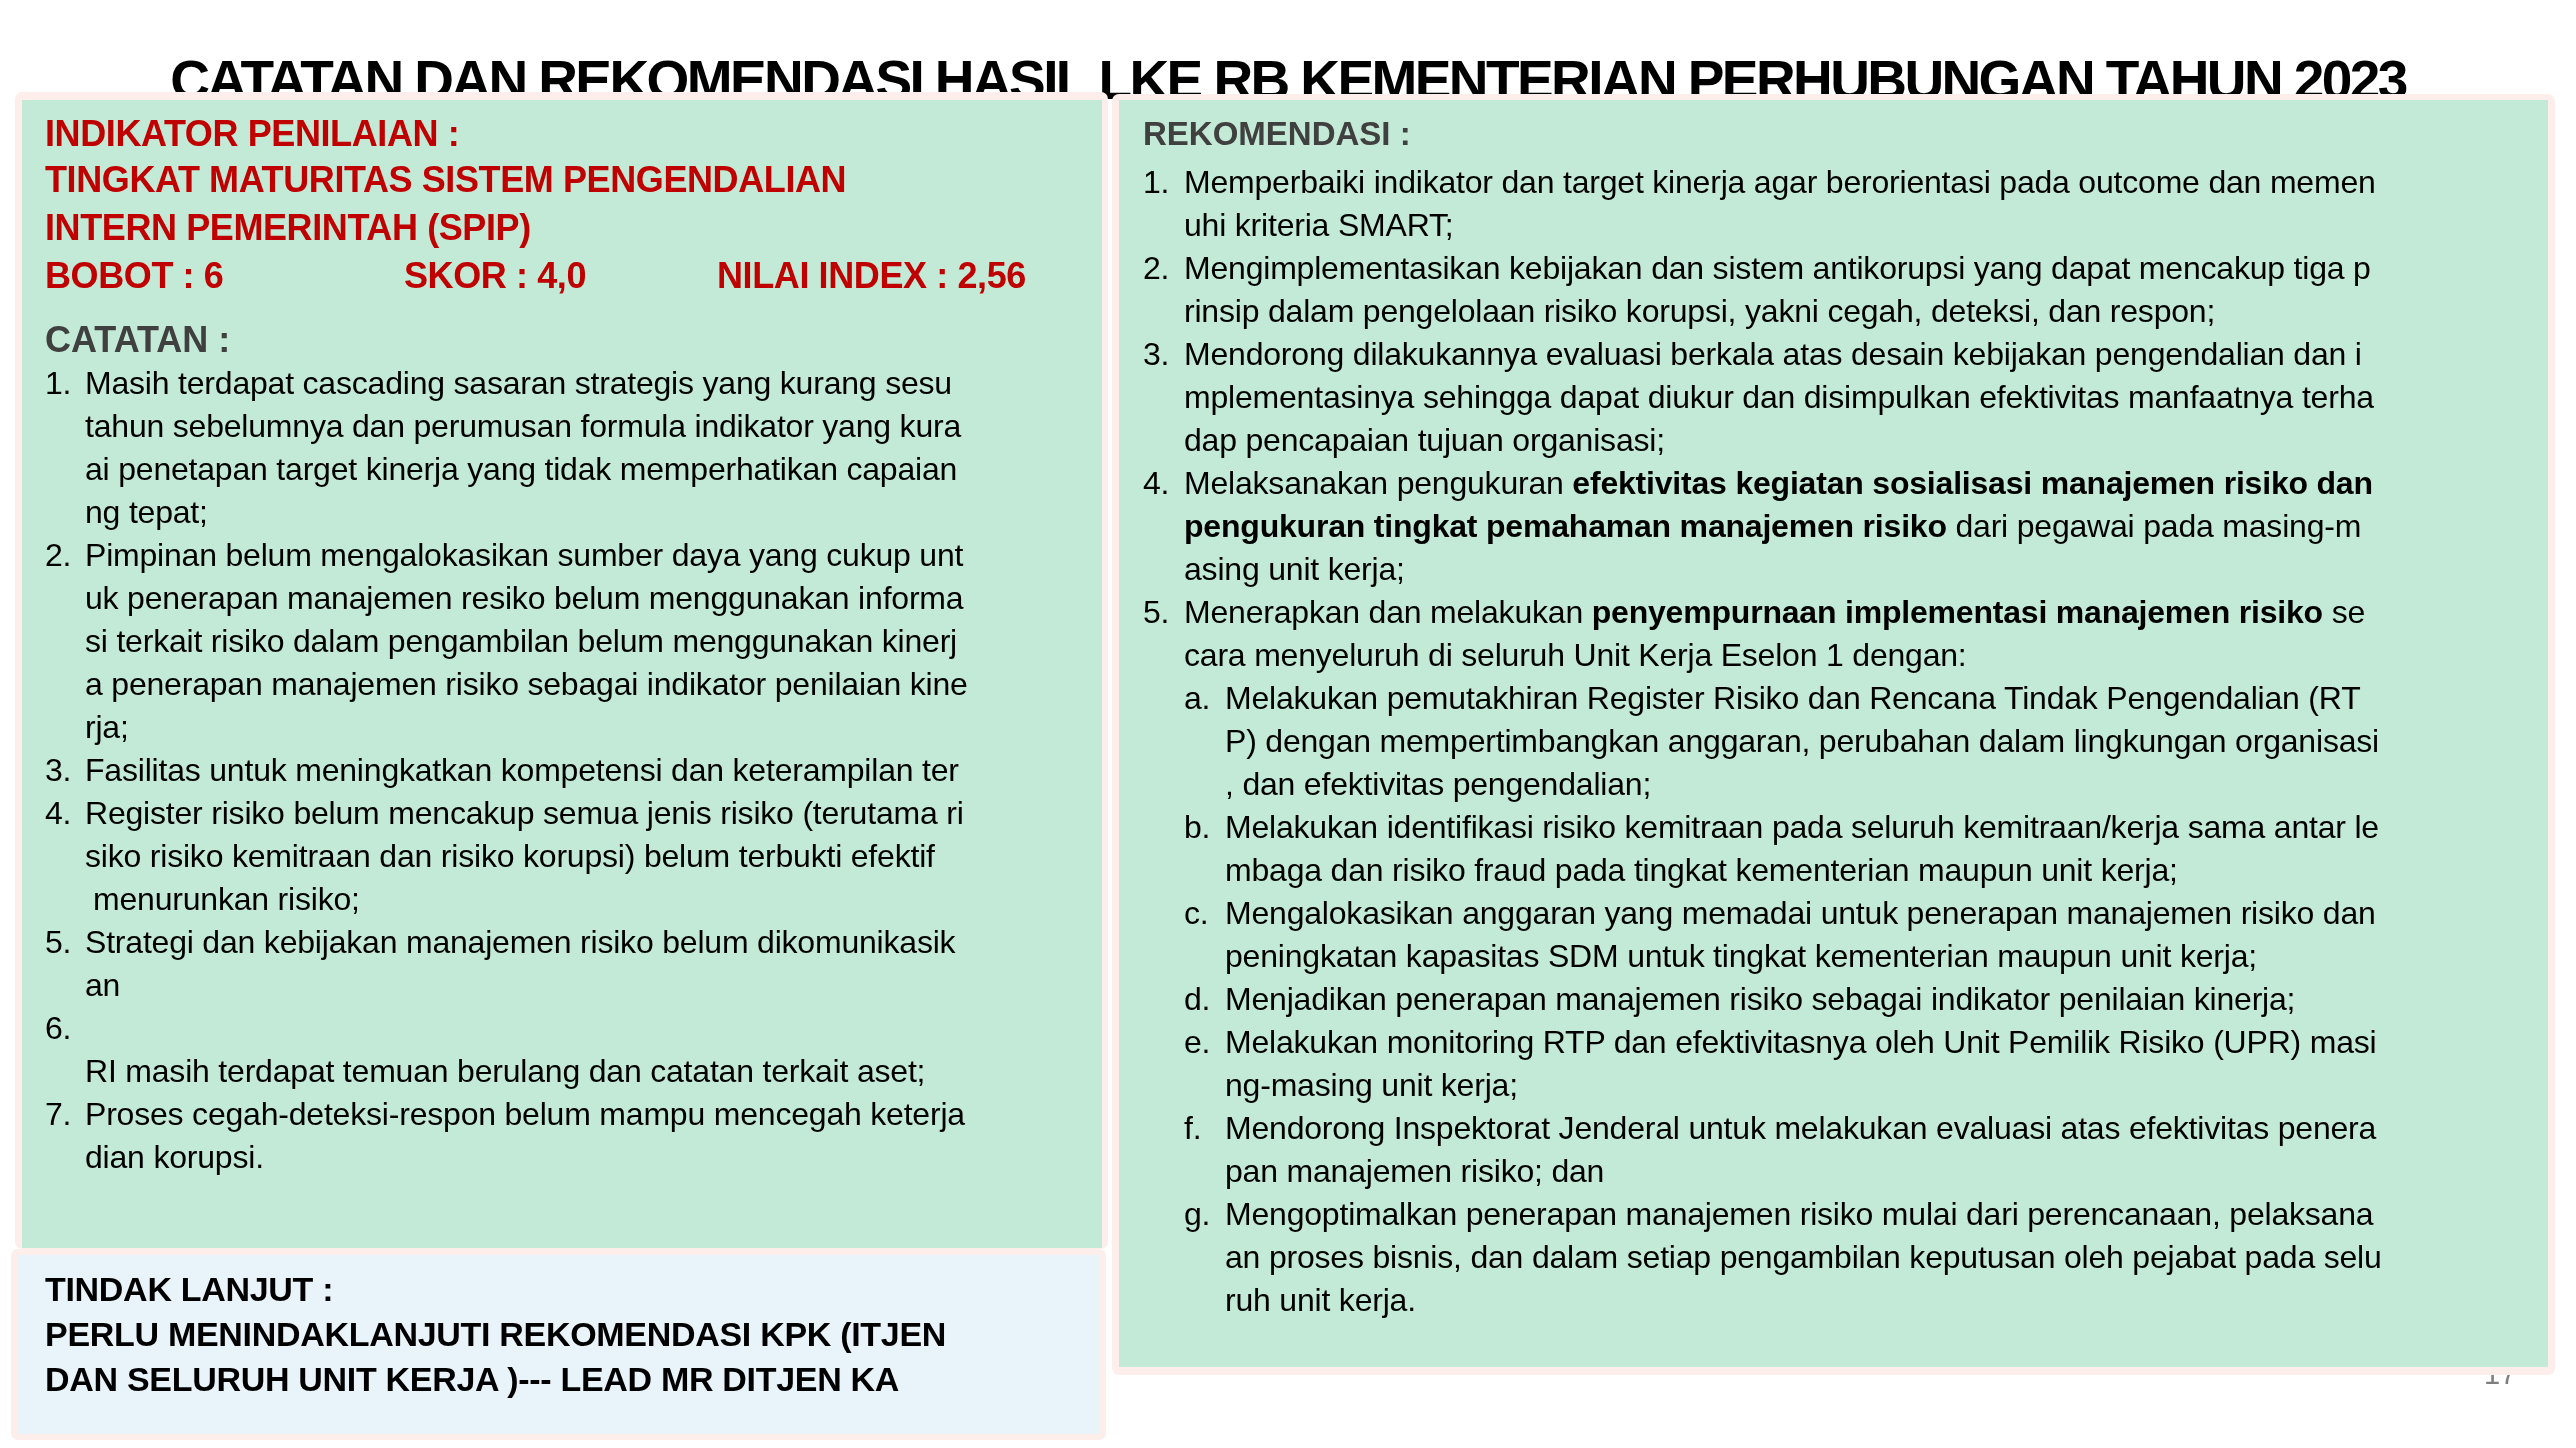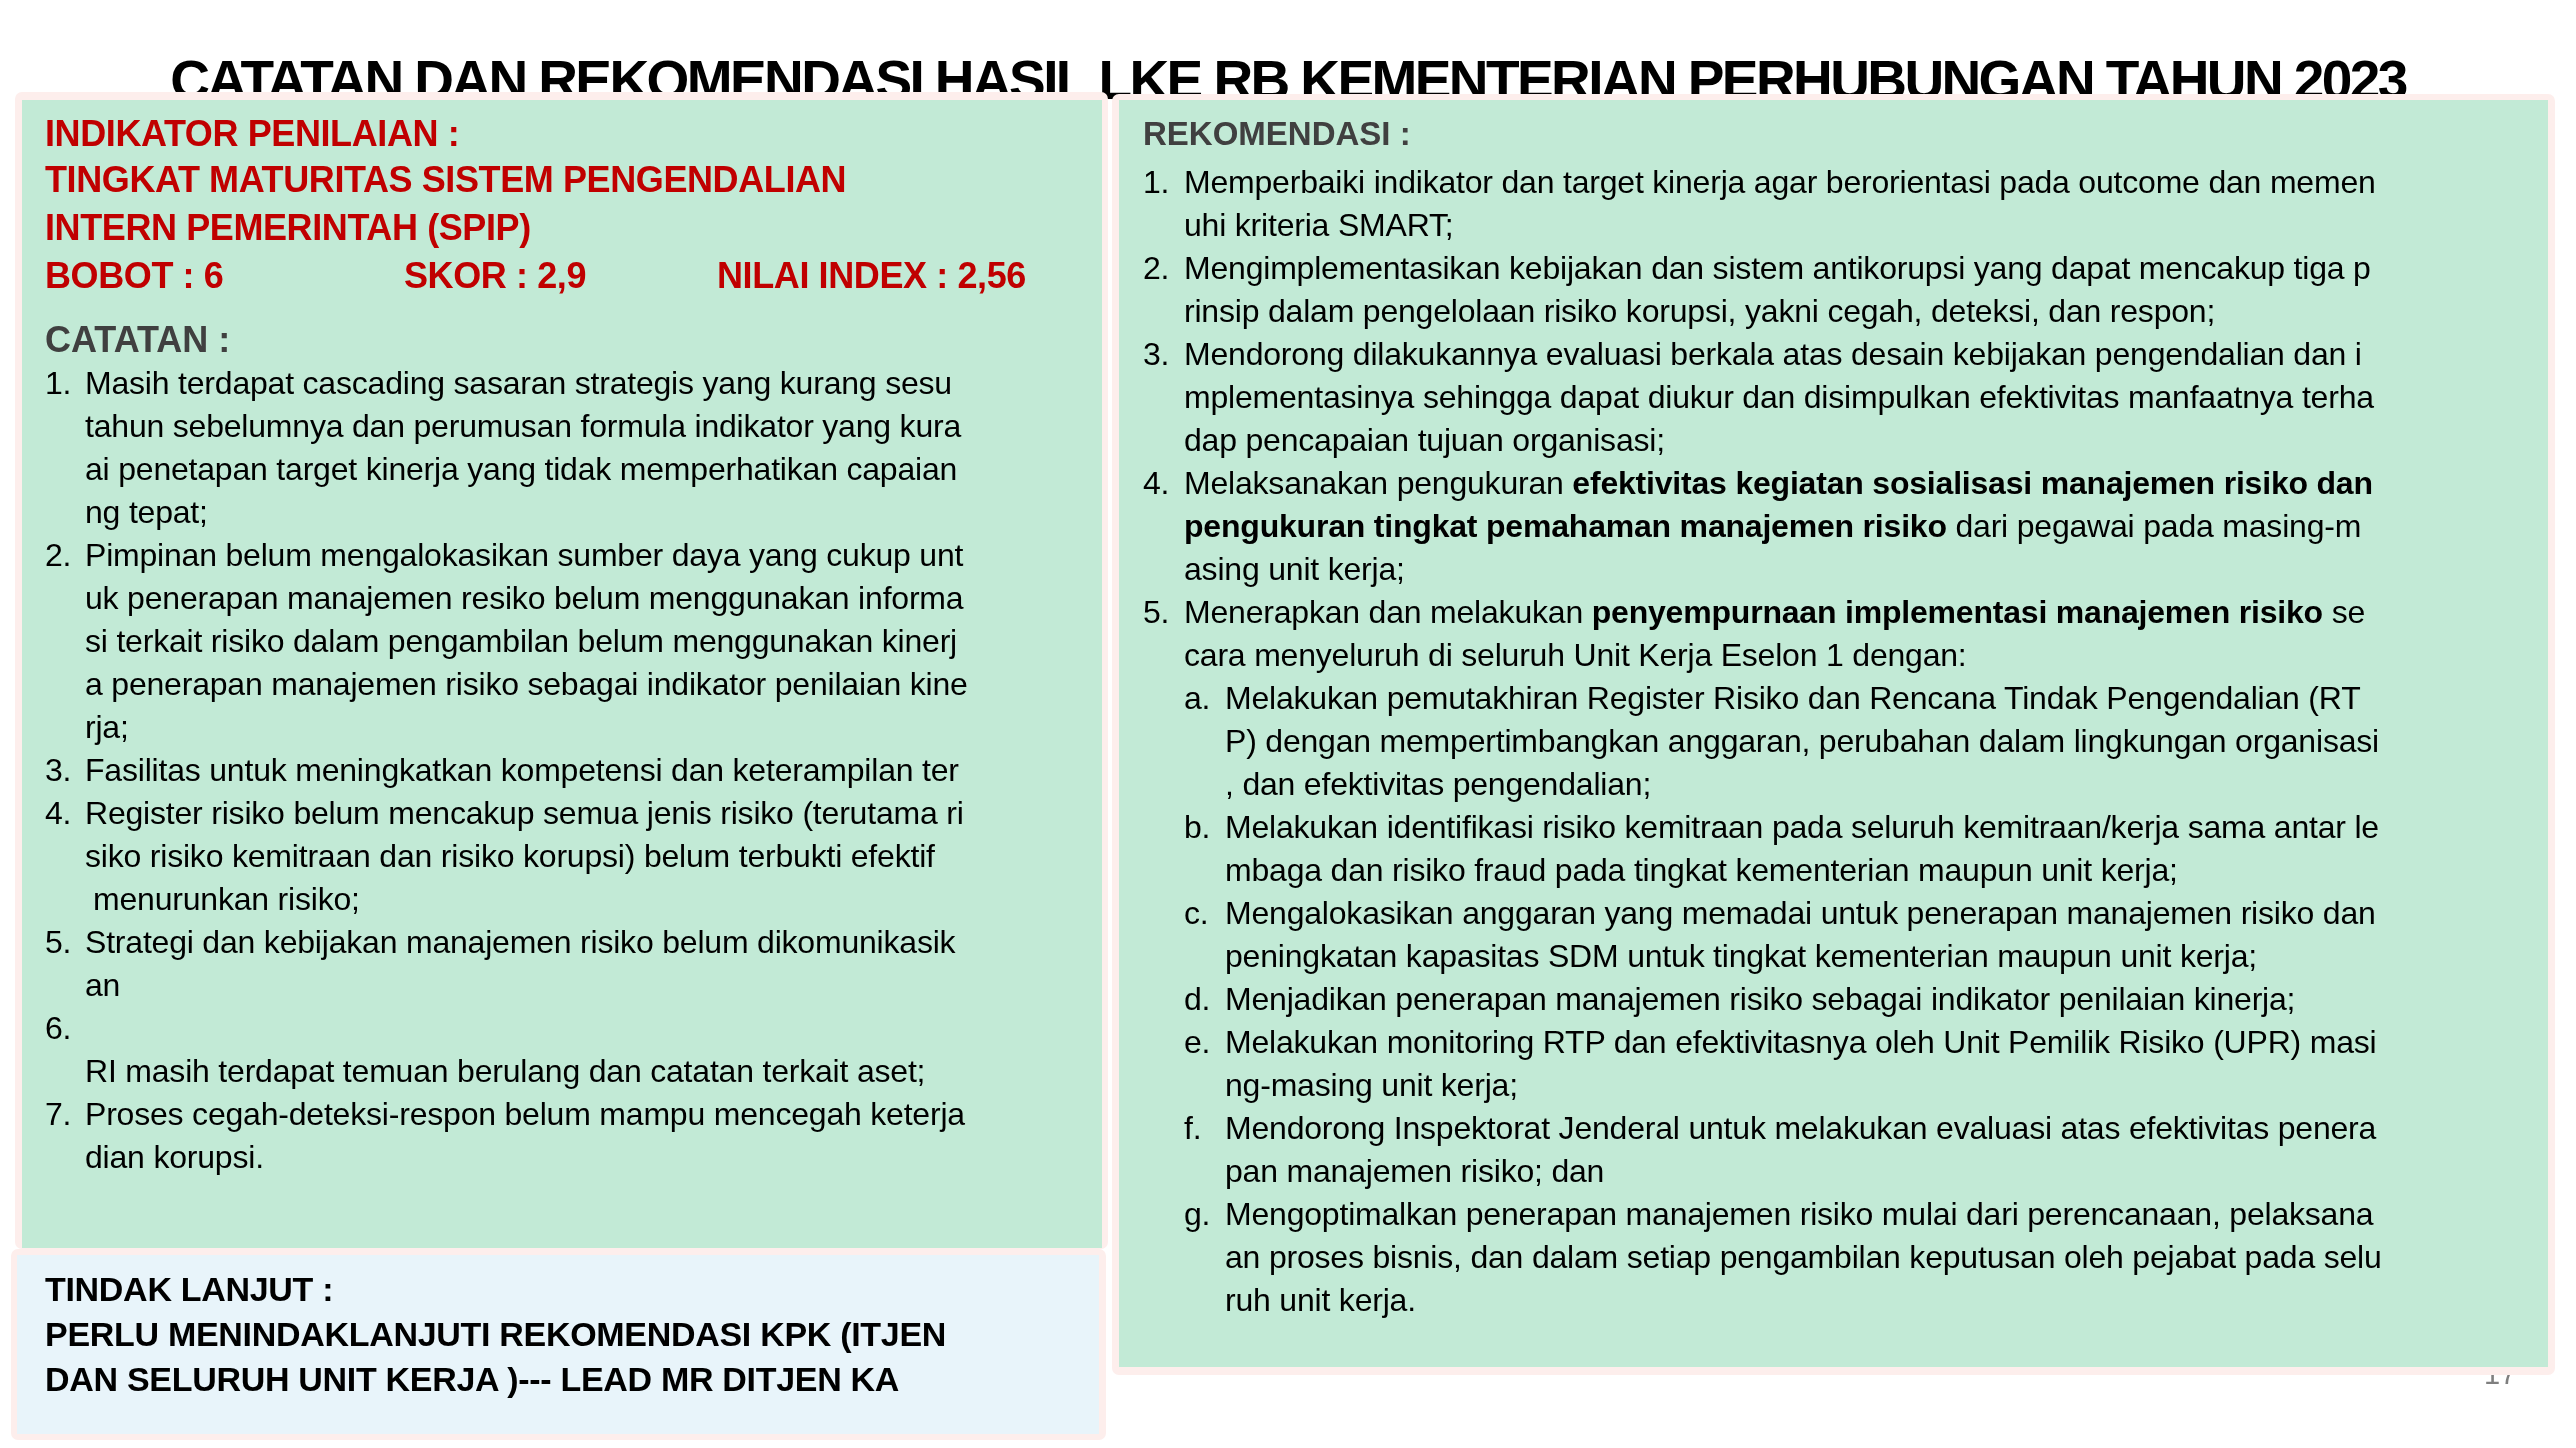--- a/index.html
+++ b/index.html
@@ -64,21 +64,21 @@
 <div class="page-num">17</div>
 
 <div class="frame" id="left-frame"></div>
 <div class="panel" id="left-panel"></div>
 
 <div class="red-head" style="top:110px">INDIKATOR PENILAIAN :</div>
 <div class="red-head" style="top:156px">TINGKAT MATURITAS SISTEM PENGENDALIAN</div>
 <div class="red-head" style="top:204px">INTERN PEMERINTAH (SPIP)</div>
 <div class="score-row">
   <span style="left:0">BOBOT : 6</span>
-  <span style="left:359px">SKOR : 2,9</span>
+  <span style="left:359px">SKOR : 4,0</span>
   <span style="left:672px">NILAI INDEX : 2,56</span>
 </div>
 <div class="bold-head" style="left:45px; top:316px; font-size:36px; line-height:47px;">CATATAN :</div>
 <div class="list" id="left-list">
     <div class="line">
       <span class="marker" style="left: 0px;">1.</span>
       <span class="txt" style="left: 40px;">Masih terdapat cascading sasaran strategis yang kurang sesu</span>
     </div>
     <div class="line">
       <span class="txt" style="left: 40px;">tahun sebelumnya dan perumusan formula indikator yang kura</span>

